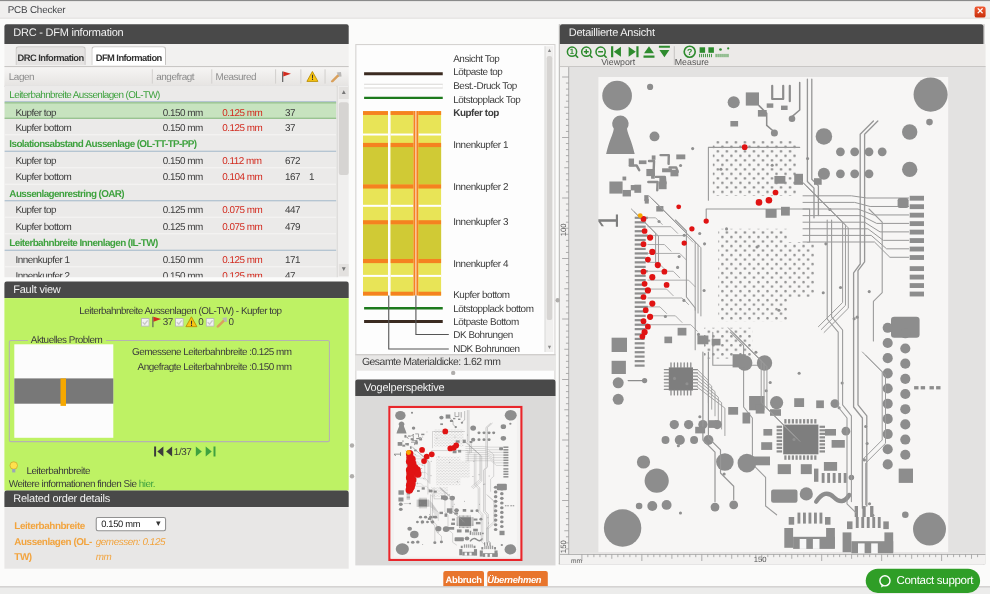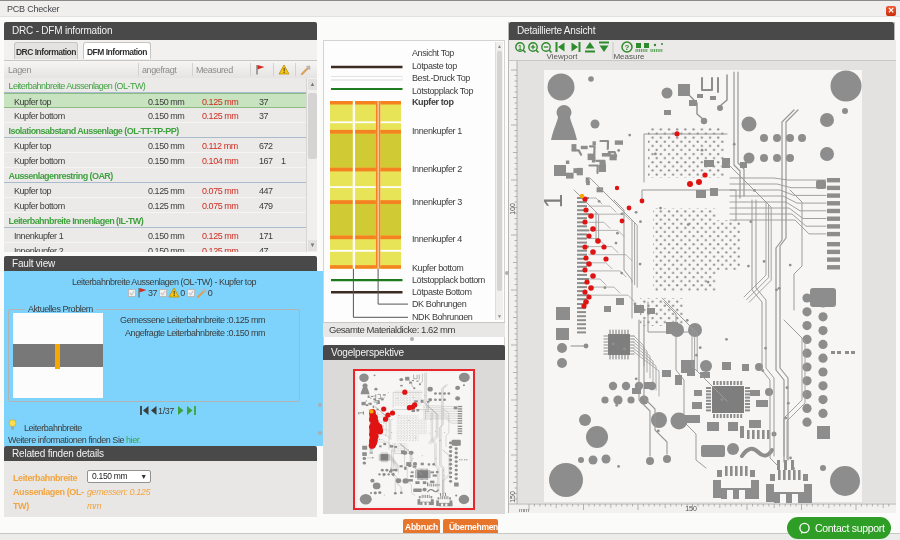--- a/index.html
+++ b/index.html
@@ -119,21 +119,21 @@
       </div>
     </div>
 
   <div style="position:absolute;left:302px;top:56px;width:11px;height:174px;background:#f0efee;border-left:1px solid #d8d6d4;box-sizing:border-box;">
     <div style="position:absolute;left:1px;top:1px;width:9px;height:11px;background:#e3e1df;color:#777;font-size:6px;text-align:center;line-height:11px;">▲</div>
     <div style="position:absolute;left:1px;top:15px;width:9px;height:66px;background:#d6d4d2;border-radius:2px;"></div>
     <div style="position:absolute;left:1px;bottom:1px;width:9px;height:11px;background:#e3e1df;color:#777;font-size:6px;text-align:center;line-height:11px;">▼</div>
   </div>
 
   <div class="hdr" style="position:absolute;left:0;top:234px;width:305px;height:15px;line-height:15px;">Fault view</div>
-  <div style="position:absolute;left:0;top:249px;width:313px;height:175px;background:#7dd3fc;padding-left:36px;">
+  <div style="position:absolute;left:0;top:249px;width:313px;height:175px;background:#bef264;">
     <div class="t9" style="position:absolute;left:0;top:6px;width:320px;text-align:center;">Leiterbahnbreite Aussenlagen (OL-TW) - Kupfer top</div>
     <div class="t9" style="position:absolute;left:124px;top:16px;width:120px;height:12px;white-space:nowrap;"><span style="vertical-align:middle;"><svg width="8" height="8" viewBox="0 0 9 9">
             <rect x="0.5" y="0.5" width="8" height="8" fill="#f2f2f2" stroke="#b5b5b5"></rect>
             <path d="M2,4.5 L4,6.5 L7,2.5" stroke="#c8c8c8" stroke-width="1.4" fill="none"></path>
           </svg></span><span style="vertical-align:middle;margin-left:1px;"><svg width="11" height="11" viewBox="0 0 11 11">
             <path d="M2,1 L2,10.5" stroke="#555" stroke-width="1"></path>
             <path d="M2.5,1 L9.5,3 L2.5,5.5 Z" fill="#d22b1f"></path>
           </svg></span>37 <span style="vertical-align:middle;"><svg width="8" height="8" viewBox="0 0 9 9">
             <rect x="0.5" y="0.5" width="8" height="8" fill="#f2f2f2" stroke="#b5b5b5"></rect>
             <path d="M2,4.5 L4,6.5 L7,2.5" stroke="#c8c8c8" stroke-width="1.4" fill="none"></path>
@@ -167,21 +167,21 @@
   </div>
 
   <div class="t9" style="position:absolute;left:4px;top:397px;line-height:12px;">
     <svg width="9" height="12" viewBox="0 0 10 13">
         <circle cx="5" cy="4.5" r="3.8" fill="#ffe14d" stroke="#c9a227" stroke-width="0.7"></circle>
         <rect x="3.4" y="8" width="3.2" height="3.5" fill="#9aa7b5"></rect>
       </svg><span style="margin-left:7px;">Leiterbahnbreite</span><br>
     <span>Weitere informationen finden Sie <span style="color:#3fa23f;">hier.</span></span>
   </div>
 
-  <div class="hdr" style="position:absolute;left:0;top:424px;width:305px;height:15px;line-height:15px;">Related finden details</div>
+  <div class="hdr" style="position:absolute;left:0;top:424px;width:305px;height:15px;line-height:15px;">Related order details</div>
   <div style="position:absolute;left:0;top:439px;width:313px;height:56px;background:#e8e7e6;">
     <div style="position:absolute;left:9px;top:10px;width:74px;font-size:9px;letter-spacing:-0.4px;font-weight:bold;color:#f2a43e;line-height:14px;">Leiterbahnbreite<br>Aussenlagen (OL-<br>TW)</div>
     <div style="position:absolute;left:83px;top:9px;width:58px;height:11px;background:#fff;border:1px solid #919191;border-radius:2px;font-size:8.5px;letter-spacing:-0.3px;color:#222;line-height:11px;padding-left:4px;">0.150 mm<span style="position:absolute;right:3px;top:0px;font-size:7px;color:#333;">▼</span></div>
     <div style="position:absolute;left:83px;top:24px;width:80px;font-size:9px;letter-spacing:-0.4px;font-style:italic;color:#f2a43e;line-height:14px;">gemessen: 0.125<br>mm</div>
   </div>
 </div>
 
 <div class="panel" style="left:323px;top:22px;width:182px;height:315px;">
   <div style="position:absolute;left:0;top:18px;width:182px;height:360px;background:#fdfdfd;border:1px solid #d5d3d1;box-sizing:border-box;">
       <svg width="172" height="278" viewBox="0 0 172 278" style="position:absolute;left:1px;top:1px;">
@@ -291,21 +291,21 @@
           <circle cx="30.5" cy="48.2" r="2.6" fill="#e01313"></circle>
           <circle cx="32.9" cy="44.1" r="2.6" fill="#e01313"></circle>
           <circle cx="37.5" cy="42.0" r="2.6" fill="#e01313"></circle>
           <circle cx="28.7" cy="38.0" r="2.6" fill="#e01313"></circle>
           <circle cx="16.4" cy="40.4" r="2.2" fill="#f6a800"></circle>
         </svg>
       </div>
   </div>
 </div>
 <div style="position:absolute;left:403px;top:519px;width:37px;height:16px;background:#e8752c;border-radius:2px;color:#fff;font-size:8.5px;letter-spacing:-0.3px;font-weight:bold;text-align:center;line-height:16px;">Abbruch</div>
-<div style="position:absolute;left:443px;top:519px;width:55px;height:16px;background:#e8752c;border-radius:2px;color:#fff;font-size:8.5px;letter-spacing:-0.3px;font-weight:bold;text-align:right;line-height:16px;">Übernehmen</div>
+<div style="position:absolute;left:443px;top:519px;width:55px;height:16px;background:#e8752c;border-radius:2px;color:#fff;font-size:8.5px;letter-spacing:-0.3px;font-weight:bold;text-align:left;line-height:16px;font-style:italic;">Übernehmen</div>
 
 <div class="panel" style="left:508px;top:22px;width:387px;height:491px;border-right:1px solid #b9b7b5;border-left:1px solid #b9b7b5;border-bottom:1px solid #b9b7b5;box-sizing:border-box;">
   <div class="hdr" style="height:18px;line-height:18px;">Detaillierte Ansicht</div>
   <div style="position:absolute;left:0;top:18px;width:387px;height:21px;background:#eceae8;border-bottom:1px solid #c9c7c5;box-sizing:border-box;"><svg width="387" height="21" viewBox="0 0 387 21">
         <line x1="104" y1="2" x2="104" y2="19" stroke="#c9c7c5" stroke-width="1"></line>
         <g>
           <circle cx="11" cy="7" r="4.2" fill="none" stroke="#2e8b2e" stroke-width="1.4"></circle>
           <line x1="14" y1="10" x2="16.5" y2="12.5" stroke="#2e8b2e" stroke-width="1.6"></line>
           <text x="11" y="9.5" font-size="7" font-weight="bold" fill="#2e8b2e" text-anchor="middle">1</text>
         </g>

